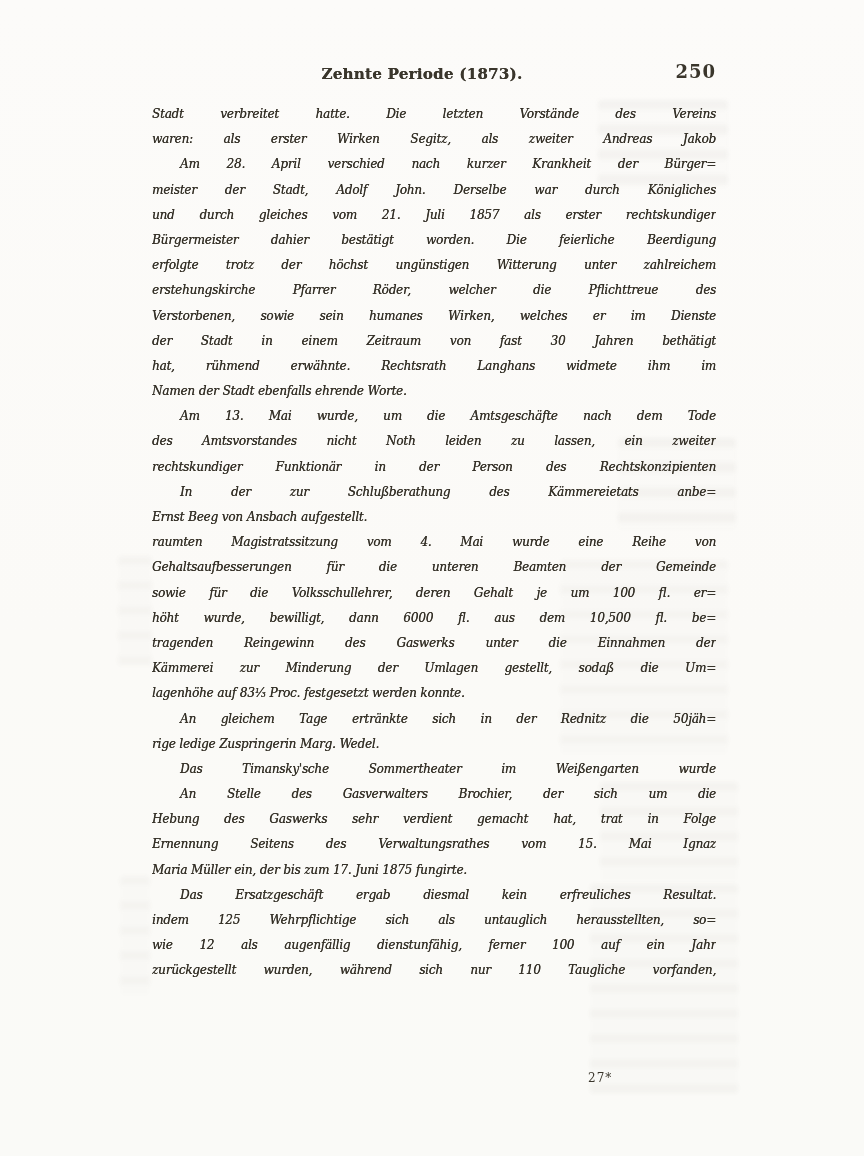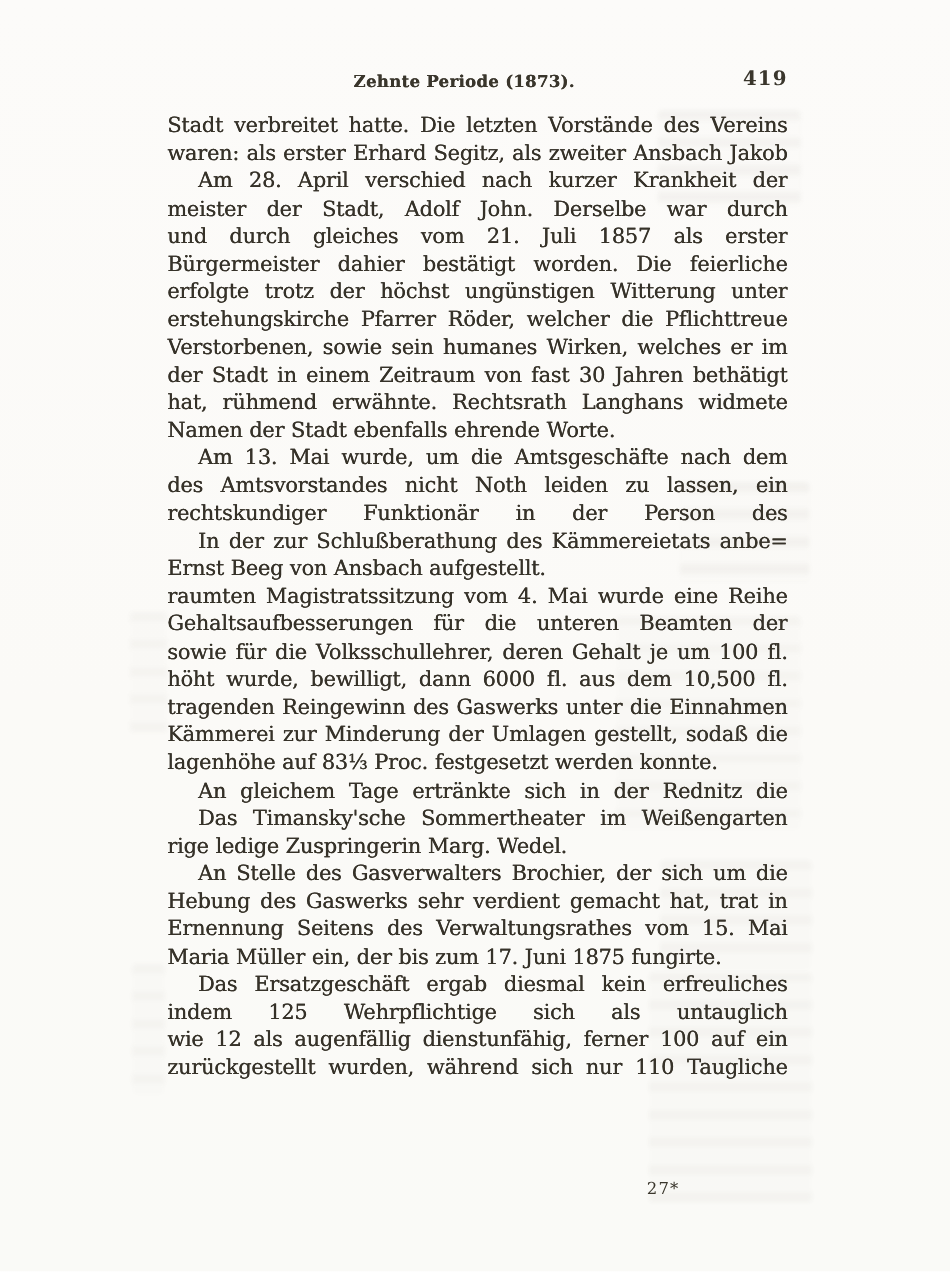--- a/index.html
+++ b/index.html
@@ -39,40 +39,41 @@
     font-weight: bold;
     letter-spacing: 1px;
     color: #3a362c;
   }
   
   .body-block {
     position: absolute;
     top: 102px;
     left: 152px;
     width: 564px;
-    font-size: 19px;
+    font-size: 12px;
     line-height: 25.2px;
     letter-spacing: -0.2px;
     word-spacing: 0.2px;
     text-shadow: 0.25px 0 0 currentColor;
+    font-style: italic;
   }
   .line {
     height: 25.2px;
     overflow: hidden;
     text-align: justify;
     text-align-last: justify;
   }
   .line.end { text-align-last: left; }
   .line.ind { text-indent: 28px; }
   
   .sig-mark {
     position: absolute;
     top: 1071px;
     left: 588px;
-    font-size: 15px;
+    font-size: 12px;
     letter-spacing: 1px;
     color: #3a362c;
   }
   
   .bleed {
     position: absolute;
     pointer-events: none;
     background: repeating-linear-gradient(
       180deg,
       rgba(110, 104, 92, 0.10) 0px, rgba(110, 104, 92, 0.10) 9px,
@@ -90,26 +91,26 @@
 
   <div class="bleed" style="left:598px; top:100px; width:130px; height:88px;"></div>
   <div class="bleed" style="left:618px; top:438px; width:118px; height:92px;"></div>
   <div class="bleed" style="left:560px; top:560px; width:168px; height:195px; opacity:0.4;"></div>
   <div class="bleed" style="left:600px; top:782px; width:138px; height:100px; opacity:0.45;"></div>
   <div class="bleed" style="left:590px; top:884px; width:148px; height:210px; opacity:0.45;"></div>
   <div class="bleed" style="left:118px; top:556px; width:34px; height:110px; opacity:0.4;"></div>
   <div class="bleed" style="left:120px; top:876px; width:30px; height:120px; opacity:0.4;"></div>
 
   <div class="header-title">Zehnte Periode (1873).</div>
-  <div class="page-number">419</div>
+  <div class="page-number">250</div>
 
   <div class="body-block">
 
     <div class="line">Stadt verbreitet hatte. Die letzten Vorstände des Vereins</div>
-    <div class="line">waren: als erster Erhard Segitz, als zweiter Ansbach Jakob</div>
+    <div class="line">waren: als erster Wirken Segitz, als zweiter Andreas Jakob</div>
 
     <div class="line ind">Am 28. April verschied nach kurzer Krankheit der Bürger=</div>
     <div class="line">meister der Stadt, Adolf John. Derselbe war durch Königliches</div>
     <div class="line">und durch gleiches vom 21. Juli 1857 als erster rechtskundiger</div>
     <div class="line">Bürgermeister dahier bestätigt worden. Die feierliche Beerdigung</div>
     <div class="line">erfolgte trotz der höchst ungünstigen Witterung unter zahlreichem</div>
     <div class="line">erstehungskirche Pfarrer Röder, welcher die Pflichttreue des</div>
     <div class="line">Verstorbenen, sowie sein humanes Wirken, welches er im Dienste</div>
     <div class="line">der Stadt in einem Zeitraum von fast 30 Jahren bethätigt</div>
     <div class="line">hat, rühmend erwähnte. Rechtsrath Langhans widmete ihm im</div>
@@ -123,23 +124,23 @@
     <div class="line end">Ernst Beeg von Ansbach aufgestellt.</div>
     <div class="line">raumten Magistratssitzung vom 4. Mai wurde eine Reihe von</div>
     <div class="line">Gehaltsaufbesserungen für die unteren Beamten der Gemeinde</div>
     <div class="line">sowie für die Volksschullehrer, deren Gehalt je um 100 fl. er=</div>
     <div class="line">höht wurde, bewilligt, dann 6000 fl. aus dem 10,500 fl. be=</div>
     <div class="line">tragenden Reingewinn des Gaswerks unter die Einnahmen der</div>
     <div class="line">Kämmerei zur Minderung der Umlagen gestellt, sodaß die Um=</div>
     <div class="line end">lagenhöhe auf 83¹⁄₃ Proc. festgesetzt werden konnte.</div>
 
     <div class="line ind">An gleichem Tage ertränkte sich in der Rednitz die 50jäh=</div>
+    <div class="line end">rige ledige Zuspringerin Marg. Wedel.</div>
+
     <div class="line ind">Das Timansky'sche Sommertheater im Weißengarten wurde</div>
-
-    <div class="line end">rige ledige Zuspringerin Marg. Wedel.</div>
 
     <div class="line ind">An Stelle des Gasverwalters Brochier, der sich um die</div>
     <div class="line">Hebung des Gaswerks sehr verdient gemacht hat, trat in Folge</div>
     <div class="line">Ernennung Seitens des Verwaltungsrathes vom 15. Mai Ignaz</div>
     <div class="line end">Maria Müller ein, der bis zum 17. Juni 1875 fungirte.</div>
 
     <div class="line ind">Das Ersatzgeschäft ergab diesmal kein erfreuliches Resultat.</div>
     <div class="line">indem 125 Wehrpflichtige sich als untauglich herausstellten, so=</div>
     <div class="line">wie 12 als augenfällig dienstunfähig, ferner 100 auf ein Jahr</div>
     <div class="line">zurückgestellt wurden, während sich nur 110 Taugliche vorfanden,</div>

